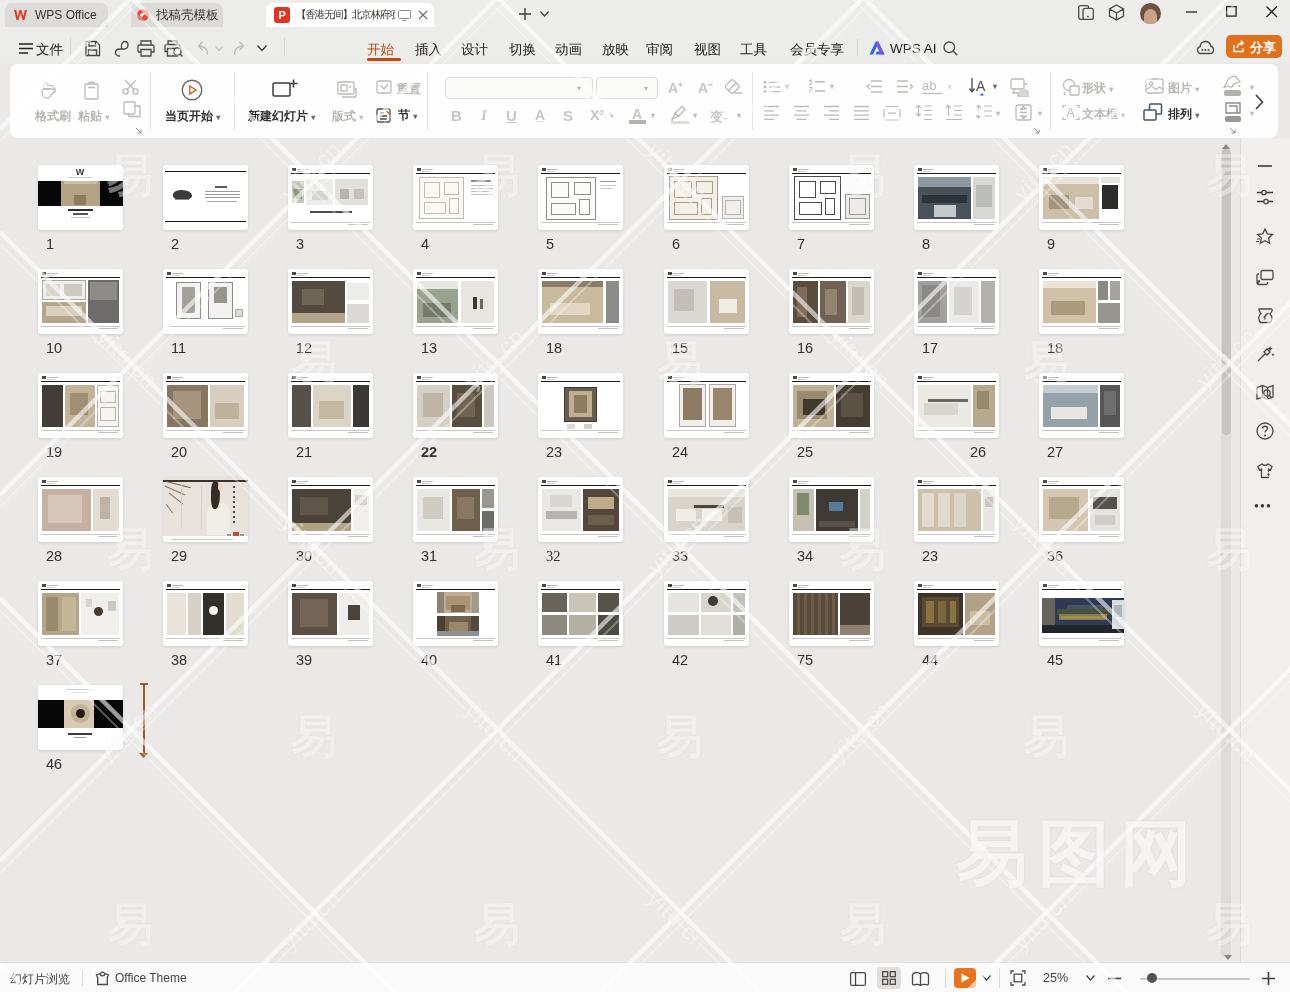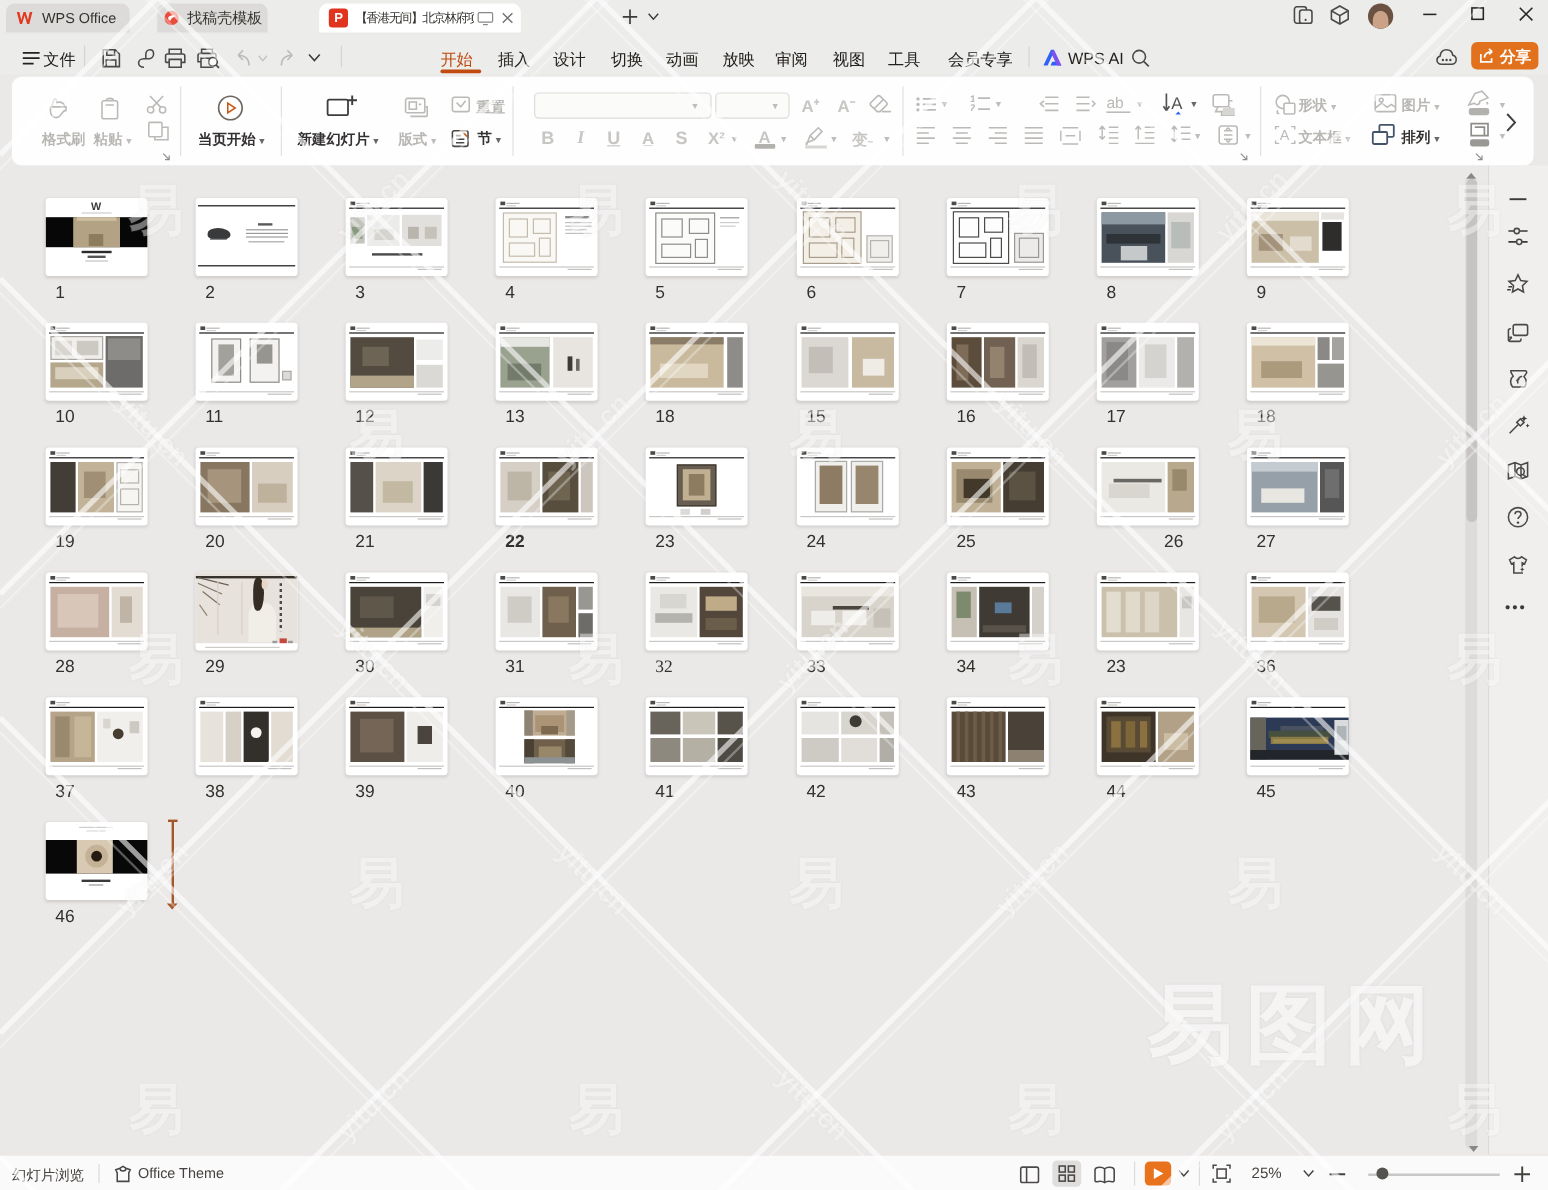--- a/index.html
+++ b/index.html
@@ -984,21 +984,21 @@
         <i style="left:4px;top:12px;width:45px;height:42px;background:#594b3a;"></i>
         <i style="left:8px;top:12px;width:3px;height:42px;background:#6d5c47;"></i>
         <i style="left:15px;top:12px;width:3px;height:42px;background:#6d5c47;"></i>
         <i style="left:22px;top:12px;width:3px;height:42px;background:#6d5c47;"></i>
         <i style="left:29px;top:12px;width:3px;height:42px;background:#6d5c47;"></i>
         <i style="left:36px;top:12px;width:3px;height:42px;background:#6d5c47;"></i>
         <i style="left:43px;top:12px;width:3px;height:42px;background:#6d5c47;"></i>
         <i style="left:51px;top:12px;width:30px;height:42px;background:#4a4238;"></i>
         <i style="left:51px;top:44px;width:30px;height:10px;background:#8d8272;"></i>
       </div>
-<div class="num" style="left:797px;top:514px;">43</div>
+<div class="num" style="left:797px;top:514px;">75</div>
 <div class="sl" style="left:914px;top:443px;">
         <i style="left:4px;top:3px;width:4px;height:3px;background:#4a4a48;"></i>
         <i style="left:9px;top:3.5px;width:11px;height:1.2px;background:#b9b7b5;"></i>
         <i style="left:9px;top:5.5px;width:8px;height:1px;background:#d2d0ce;"></i>
         <i style="left:3px;top:8px;width:79px;height:0.9px;background:#1c1c1c;"></i>
         <i style="left:3px;top:56.5px;width:79px;height:0.6px;background:#c9c7c5;"></i>
         <i style="left:60px;top:58.5px;width:20px;height:1.8px;background:#c3c1bf;"></i>
         <i style="left:4px;top:12px;width:45px;height:42px;background:#3e3528;"></i>
         <i style="left:8px;top:16px;width:37px;height:30px;background:#584a34;"></i>
         <i style="left:12px;top:20px;width:8px;height:22px;background:#8a713f;"></i>

